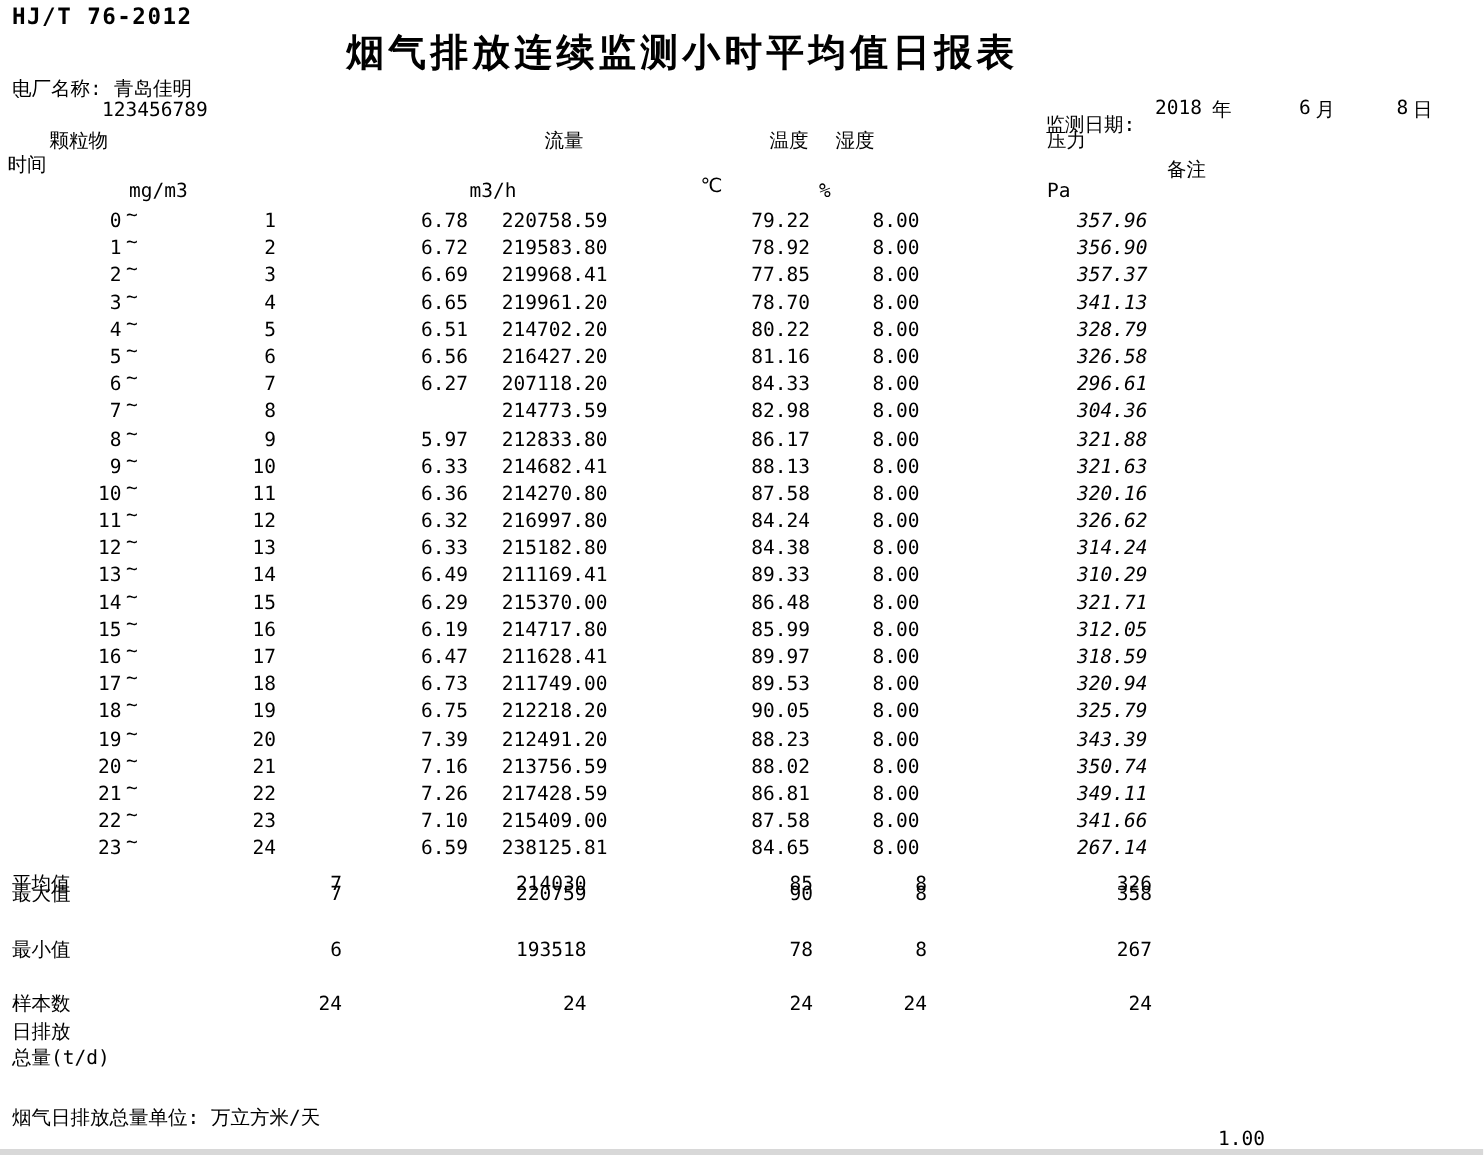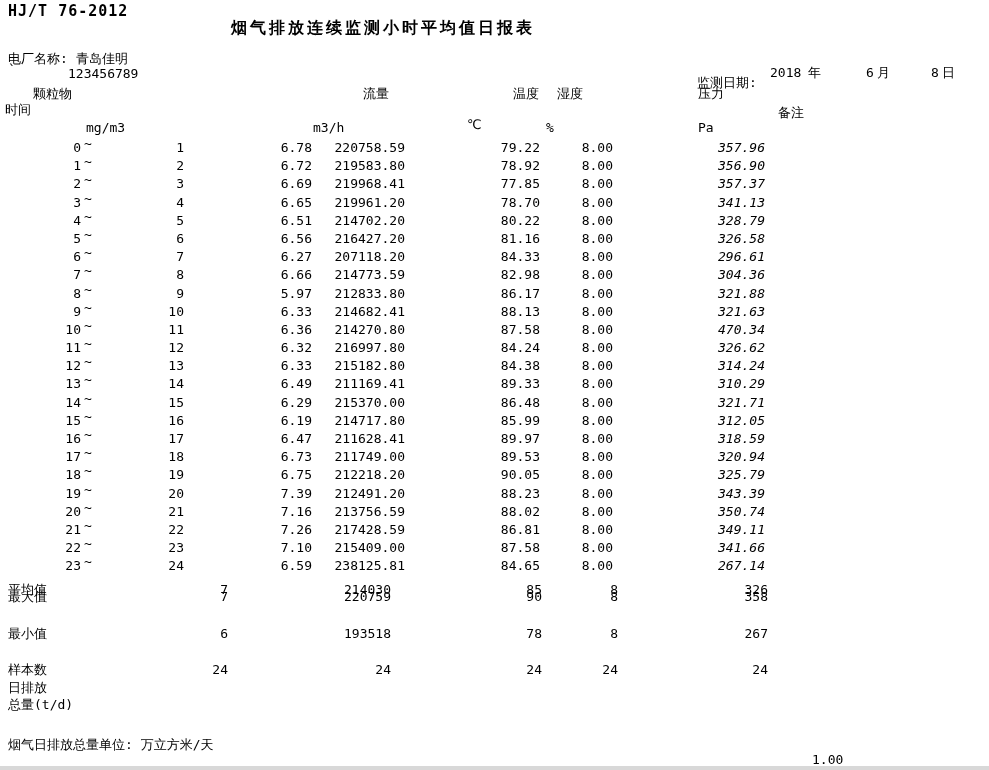--- a/index.html
+++ b/index.html
@@ -3,21 +3,21 @@
 <meta charset="utf-8">
 <style>
   * { margin:0; padding:0; box-sizing:border-box; }
   html,body { background:#ffffff; }
   .page {
     position:relative; width:989px; height:770px; background:#ffffff; color:#000000;
     font-family:"DejaVu Sans Mono","DejaVu Sans",monospace; font-size:13px; overflow:hidden;
   }
   .abs { position:absolute; white-space:nowrap; }
   .std { position:absolute; left:8px; top:2px; font-weight:bold; font-size:15px; letter-spacing:1px; white-space:nowrap; }
-  .title { position:absolute; left:231px; top:18px; font-weight:bold; font-size:16px; letter-spacing:3px; white-space:nowrap; }
+  .title { position:absolute; left:231px; top:18px; font-weight:bold; font-size:25px; letter-spacing:3px; white-space:nowrap; }
   
   .hrows { position:absolute; left:0; top:139px; width:989px; }
   .hrow { position:relative; height:18.2px; }
   .col { position:absolute; left:0; top:0; height:18.2px; line-height:18.2px; text-align:right; white-space:nowrap; }
   .c-start { width:81px; }
   .c-tilde { position:absolute; left:84px; top:-4px; line-height:18.2px; text-align:left; }
   .c-end   { width:184px; }
   .c-pm    { width:312px; }
   .c-flow  { width:405px; }
   .c-temp  { width:540px; }
@@ -145,21 +145,20 @@
         <span class="col c-flow">207118.20</span>
         <span class="col c-temp">84.33</span>
         <span class="col c-hum">8.00</span>
         <span class="col c-press">296.61</span>
       </div>
 
       <div class="hrow">
         <span class="col c-start">7</span>
         <span class="c-tilde">~</span>
         <span class="col c-end">8</span>
-        <span class="col c-pm">6.66</span>
         <span class="col c-flow">214773.59</span>
         <span class="col c-temp">82.98</span>
         <span class="col c-hum">8.00</span>
         <span class="col c-press">304.36</span>
       </div>
 
       <div class="hrow">
         <span class="col c-start">8</span>
         <span class="c-tilde">~</span>
         <span class="col c-end">9</span>
@@ -182,21 +181,21 @@
       </div>
 
       <div class="hrow">
         <span class="col c-start">10</span>
         <span class="c-tilde">~</span>
         <span class="col c-end">11</span>
         <span class="col c-pm">6.36</span>
         <span class="col c-flow">214270.80</span>
         <span class="col c-temp">87.58</span>
         <span class="col c-hum">8.00</span>
-        <span class="col c-press">470.34</span>
+        <span class="col c-press">320.16</span>
       </div>
 
       <div class="hrow">
         <span class="col c-start">11</span>
         <span class="c-tilde">~</span>
         <span class="col c-end">12</span>
         <span class="col c-pm">6.32</span>
         <span class="col c-flow">216997.80</span>
         <span class="col c-temp">84.24</span>
         <span class="col c-hum">8.00</span>

